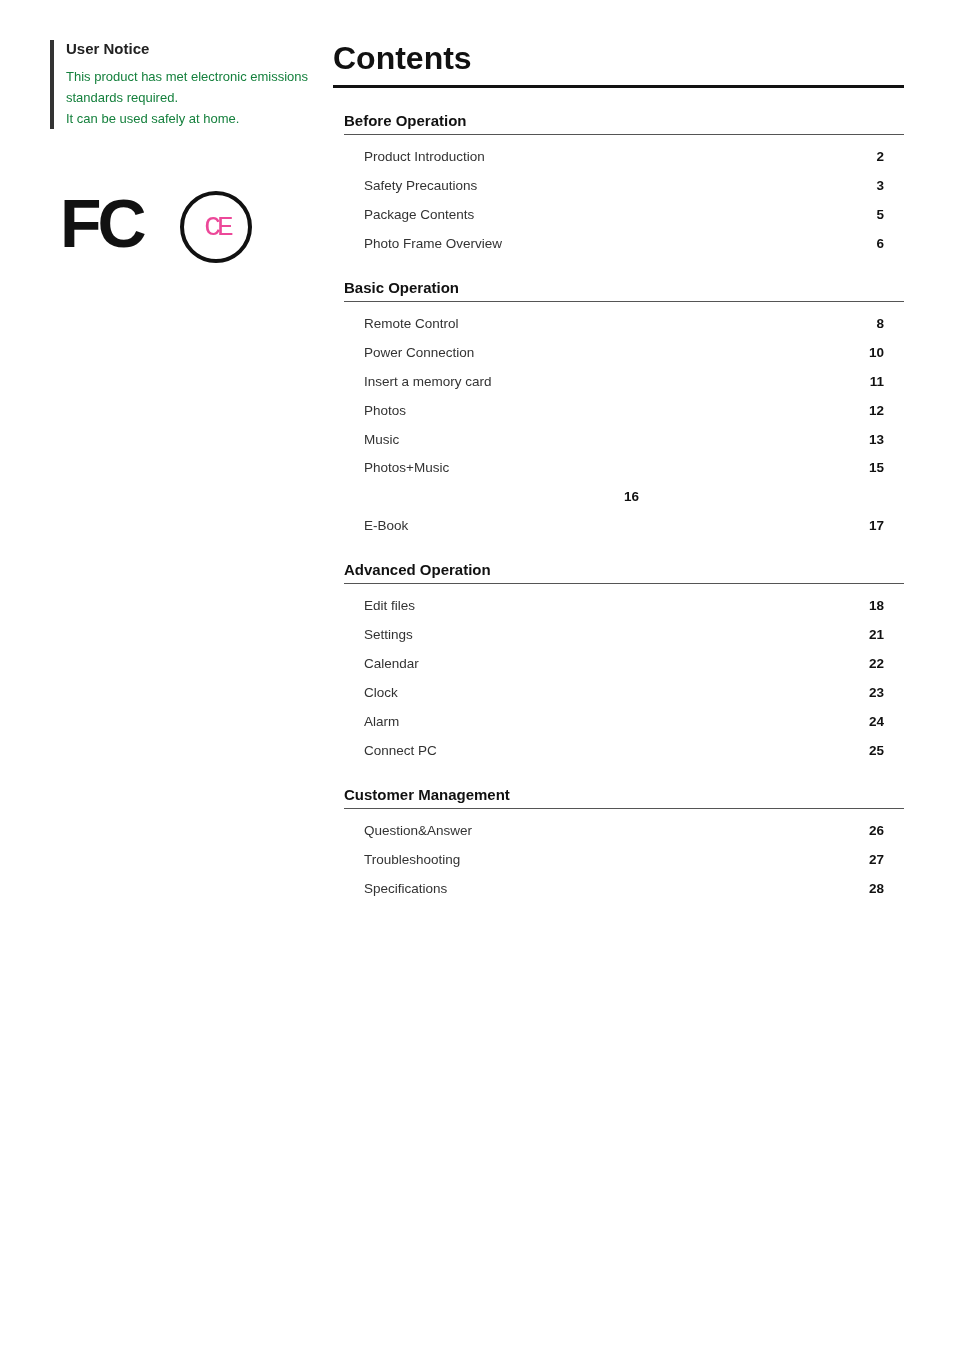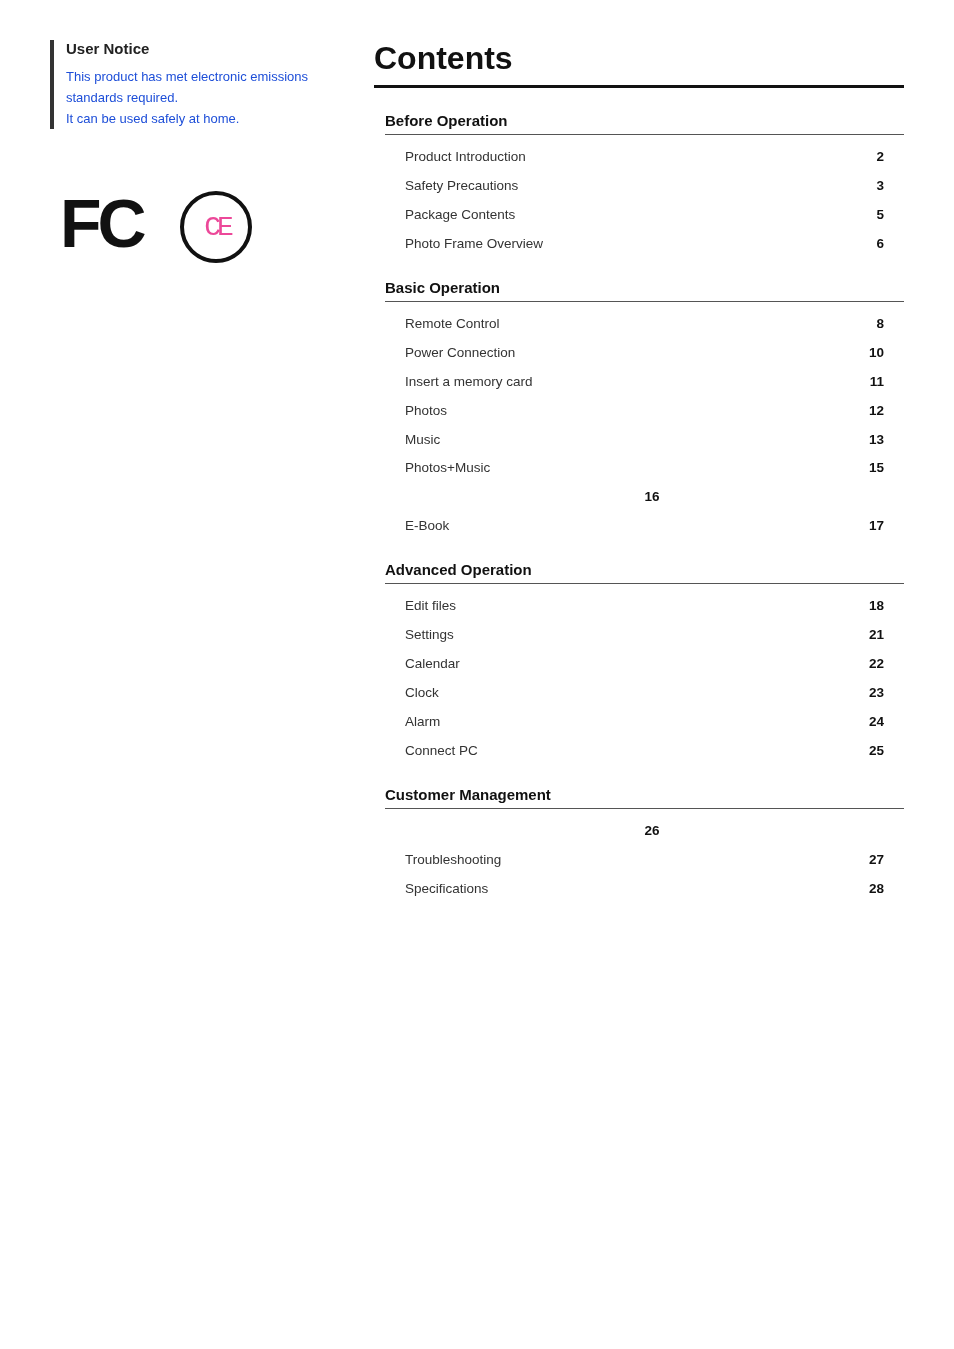--- a/index.html
+++ b/index.html
@@ -13,21 +13,21 @@
       min-height: 1349px;
       background: #ffffff;
       font-family: Arial, sans-serif;
       font-size: 14px;
       color: #222;
       padding: 40px 50px;
     }
 
     .page-layout {
       display: flex;
-      gap: 64px;
+      gap: 23px;
       width: 100%;
     }
 
     
     .left-column {
       width: 260px;
       flex-shrink: 0;
     }
 
     .user-notice-box {
@@ -38,21 +38,21 @@
 
     .user-notice-title {
       font-size: 15px;
       font-weight: bold;
       margin-bottom: 10px;
     }
 
     .user-notice-text {
       font-size: 13px;
       line-height: 1.6;
-      color: #1d4ed8;
+      color: #15803d;
     }
 
     .logos-section {
       display: flex;
       align-items: center;
       gap: 20px;
       margin-top: 60px;
       padding-left: 10px;
     }
 
@@ -219,20 +219,21 @@
             <span class="toc-item-page">24</span>
           </div>
           <div class="toc-item">
             <span class="toc-item-label">Connect PC</span>
             <span class="toc-item-page">25</span>
           </div>
         </div>
         <div class="section">
           <div class="section-header">Customer Management</div>
           <div class="toc-item">
+            <span class="toc-item-label">Question&amp;Answer</span>
             <span class="toc-item-page">26</span>
           </div>
           <div class="toc-item">
             <span class="toc-item-label">Troubleshooting</span>
             <span class="toc-item-page">27</span>
           </div>
           <div class="toc-item">
             <span class="toc-item-label">Specifications</span>
             <span class="toc-item-page">28</span>
           </div>

